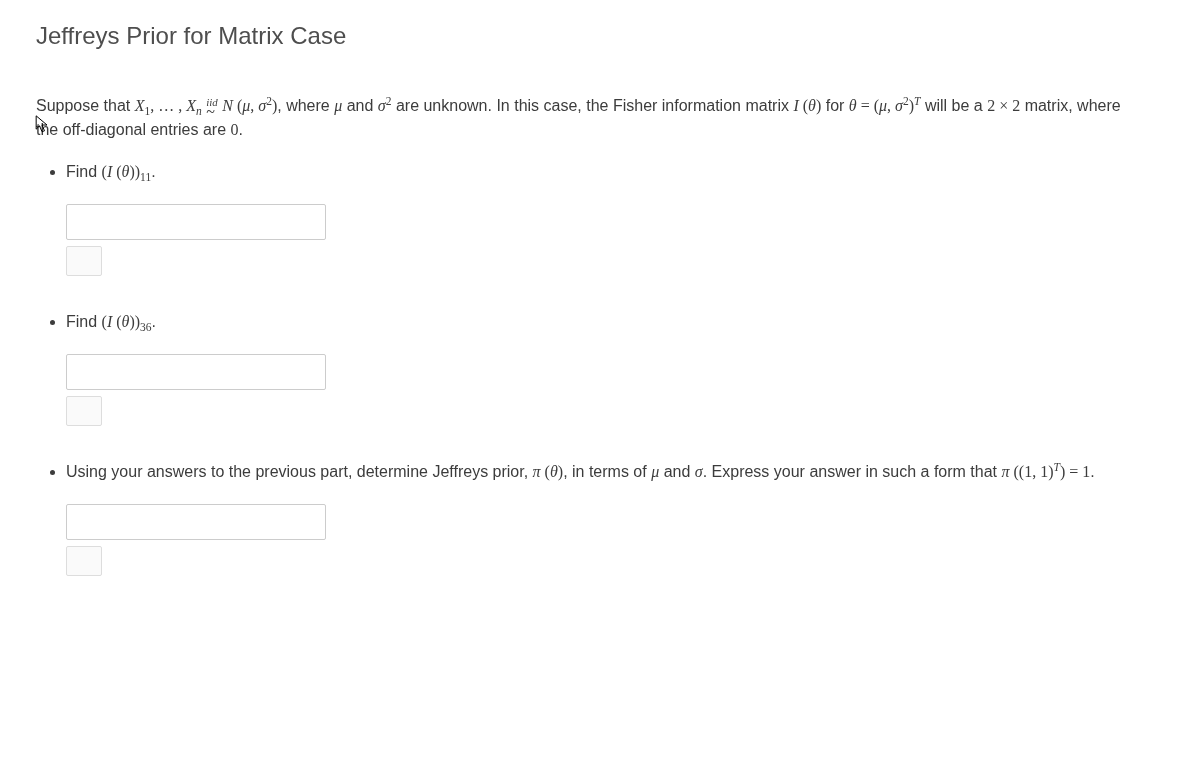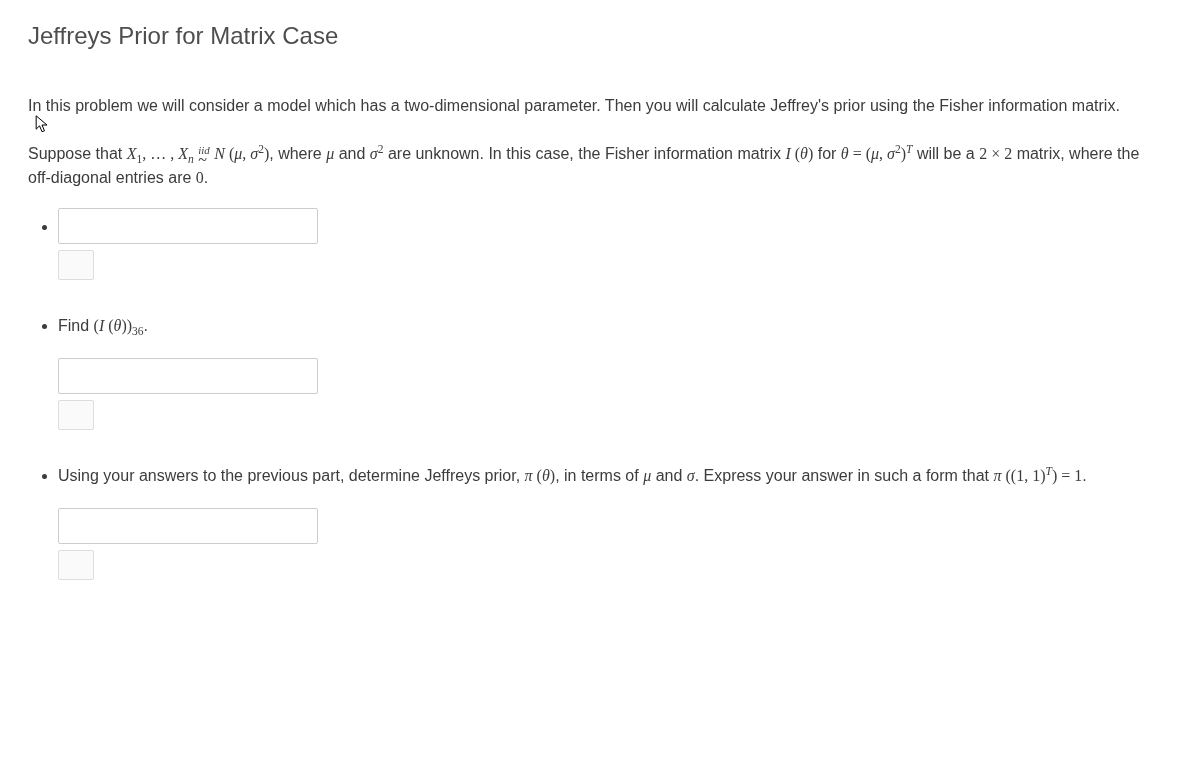--- a/index.html
+++ b/index.html
@@ -6,21 +6,21 @@
   body {
     margin: 0;
     padding: 0;
     font-family: "Helvetica Neue", Helvetica, Arial, sans-serif;
     color: #3c3c3c;
     background: #fff;
     font-size: 16px;
     line-height: 1.5;
   }
   .container {
-    padding: 18px 52px 40px 28px;
+    padding: 18px 52px 40px 36px;
     max-width: 1198px;
   }
   .page-title {
     font-size: 24px;
     font-weight: 400;
     color: #4e4e4e;
     margin: 0 0 40px 0;
   }
   .intro-text { margin-bottom: 24px; }
   .sub-text { margin-bottom: 18px; }
@@ -66,30 +66,32 @@
 <body>
 
 <div class="container">
 
   <svg class="cursor" viewBox="0 0 16 24">
     <path d="M1 1 L1 17 L5 13 L8 20 L11 19 L8 12 L14 12 Z" fill="none" stroke="#000" stroke-width="1.2"></path>
   </svg>
 
   <h2 class="page-title">Jeffreys Prior for Matrix Case</h2>
 
-  <div class="intro-text">In this problem we will consider a model which has a two-dimensional parameter. Then you will calculate Jeffrey's prior using the Fisher information matrix.</div>
 
   <div class="sub-text">
     <span>Suppose that </span><span class="math"><span class="mi">X</span><span class="sub">1</span>, … , <span class="mi">X</span><span class="sub mi">n</span></span>
     <span class="iid-wrap math"><span class="iid-top">iid</span><span class="iid-tilde">~</span></span>
     <span class="math"><span class="mi">N</span> (<span class="mi">μ</span>, <span class="mi">σ</span><span class="sup">2</span>)</span><span>, where </span><span class="math mi">μ</span><span> and </span><span class="math"><span class="mi">σ</span><span class="sup">2</span></span><span> are unknown. In this case, the Fisher information matrix </span><span class="math"><span class="mi">I</span> (<span class="mi">θ</span>)</span><span> for </span><span class="math"><span class="mi">θ</span> = (<span class="mi">μ</span>, <span class="mi">σ</span><span class="sup">2</span>)<span class="sup mi">T</span></span><span> will be a </span><span class="math">2 × 2</span><span> matrix, where the off-diagonal entries are </span><span class="math">0</span><span>.</span>
   </div>
 
   <ul class="problems">
     <li>
+      <div class="q">
+        <span>Find </span><span class="math">(<span class="mi">I</span> (<span class="mi">θ</span>))<span class="sub">11</span></span><span>.</span>
+      </div>
       <input type="text" class="answer-input" value="" style="">
       <div class="small-box"></div>
     </li>
 
     <li>
       <div class="q">
         <span>Find </span><span class="math">(<span class="mi">I</span> (<span class="mi">θ</span>))<span class="sub">36</span></span><span>.</span>
       </div>
       <input type="text" class="answer-input" value="" style="">
       <div class="small-box"></div>

